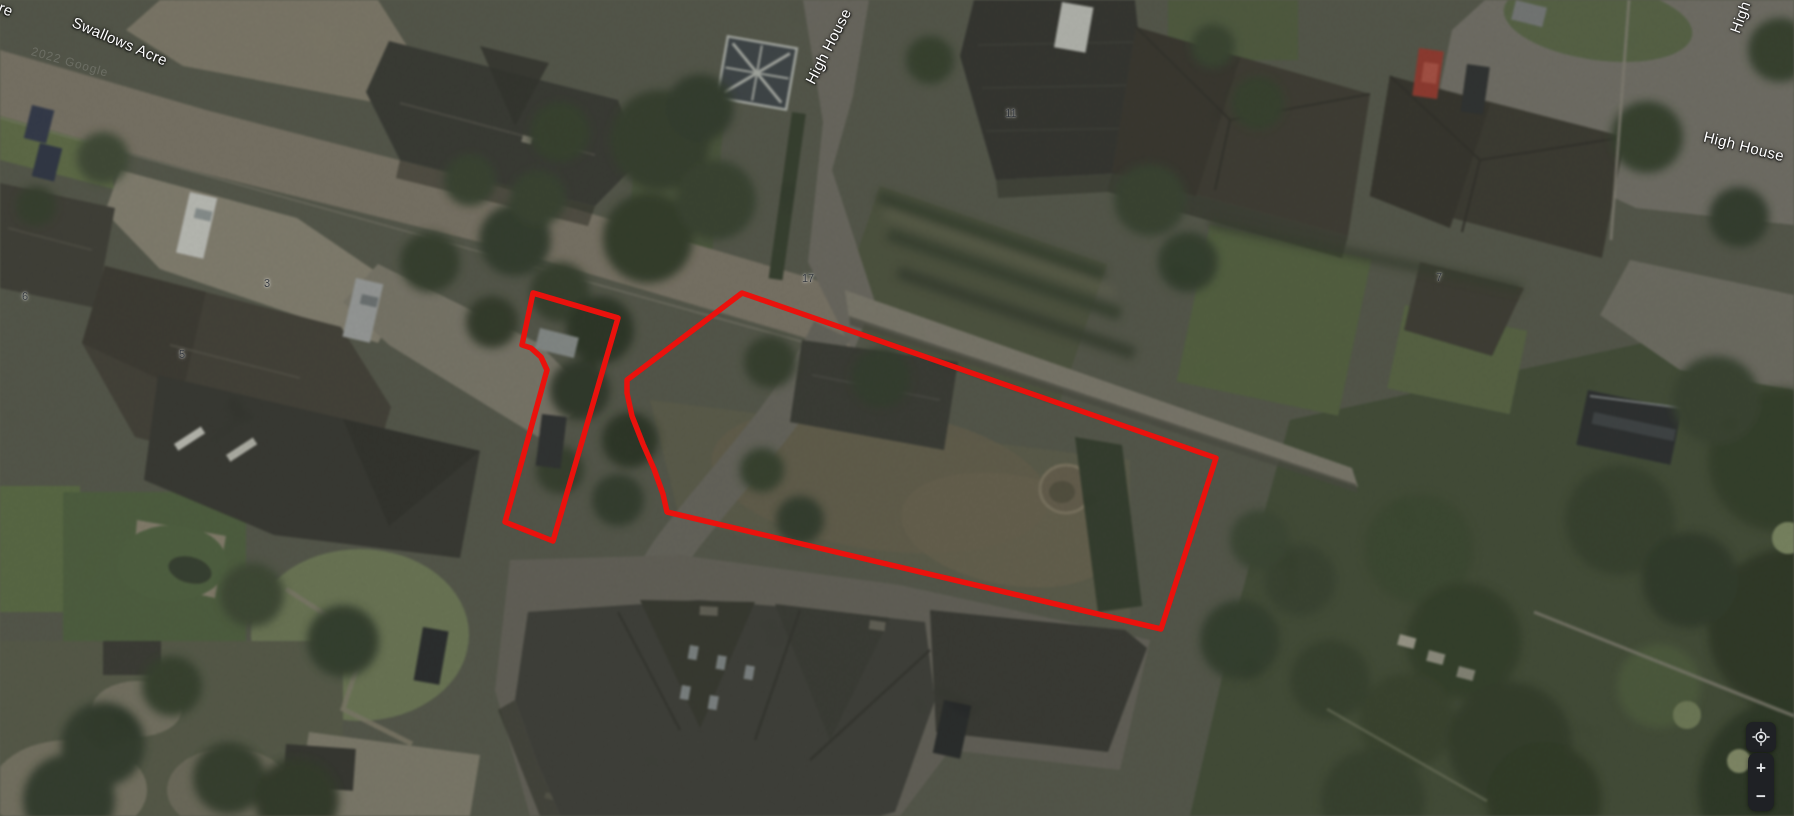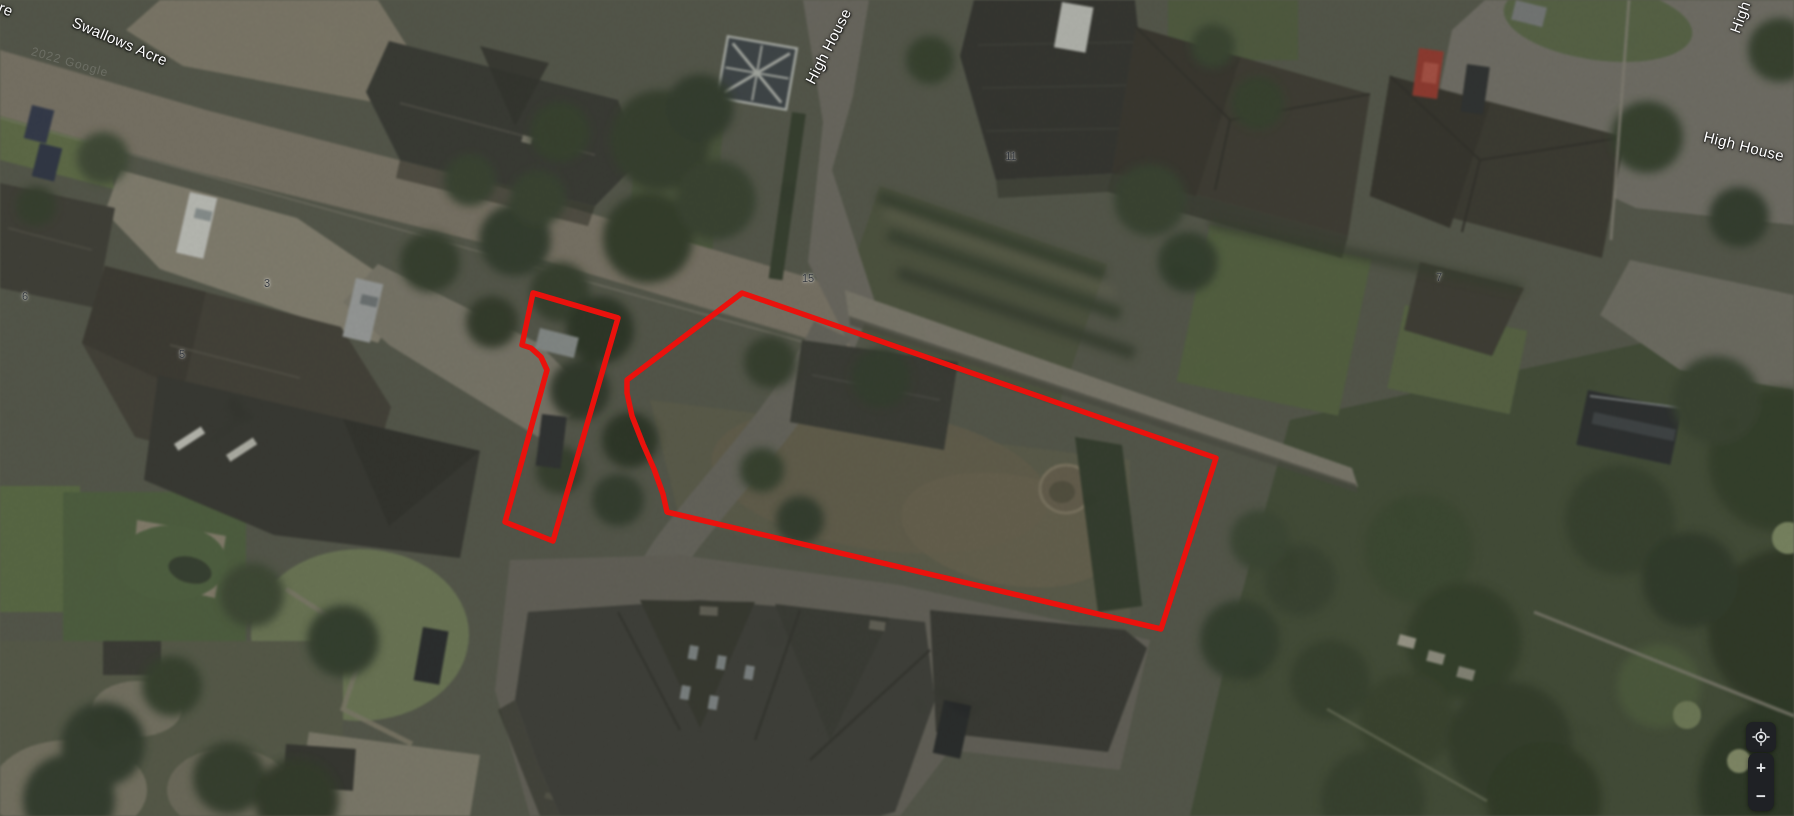--- a/index.html
+++ b/index.html
@@ -281,22 +281,22 @@
 
   <div id="labels">
       <span class="street-label" style="left: 6px; top: 9px; transform: translate(-50%, -50%) rotate(22deg);">re</span>
       <span class="street-label" style="left: 120px; top: 41px; transform: translate(-50%, -50%) rotate(23deg);">Swallows Acre</span>
       <span class="street-label" style="left: 828px; top: 46px; transform: translate(-50%, -50%) rotate(-63deg);">High House</span>
       <span class="street-label" style="left: 1740px; top: 17px; transform: translate(-50%, -50%) rotate(-70deg);">High</span>
       <span class="street-label" style="left: 1744px; top: 146px; transform: translate(-50%, -50%) rotate(14deg);">High House</span>
       <span class="house-number" style="left: 25px; top: 296px; transform: translate(-50%, -50%) rotate(0deg);">6</span>
       <span class="house-number" style="left: 182px; top: 354px; transform: translate(-50%, -50%) rotate(0deg);">5</span>
       <span class="house-number" style="left: 267px; top: 283px; transform: translate(-50%, -50%) rotate(0deg);">3</span>
-      <span class="house-number" style="left: 808px; top: 278px; transform: translate(-50%, -50%) rotate(0deg);">15</span>
-      <span class="house-number" style="left: 1011px; top: 113px; transform: translate(-50%, -50%) rotate(0deg); margin-top: 43px;">11</span>
+      <span class="house-number" style="left: 808px; top: 278px; transform: translate(-50%, -50%) rotate(0deg);">17</span>
+      <span class="house-number" style="left: 1011px; top: 113px; transform: translate(-50%, -50%) rotate(0deg);">11</span>
       <span class="house-number" style="left: 1439px; top: 277px; transform: translate(-50%, -50%) rotate(0deg);">7</span>
       <span class="watermark" style="left: 70px; top: 62px; transform: translate(-50%, -50%) rotate(16deg);">2022 Google</span>
     </div>
 
   <div class="ctl-loc" title="">
     <svg width="18" height="18" viewBox="0 0 24 24">
       <g fill="none" stroke="#e4e6e9" stroke-width="2">
         <circle cx="12" cy="12" r="6.5"></circle>
         <line x1="12" y1="0.5" x2="12" y2="4.5"></line>
           <line x1="12" y1="19.5" x2="12" y2="23.5"></line>

